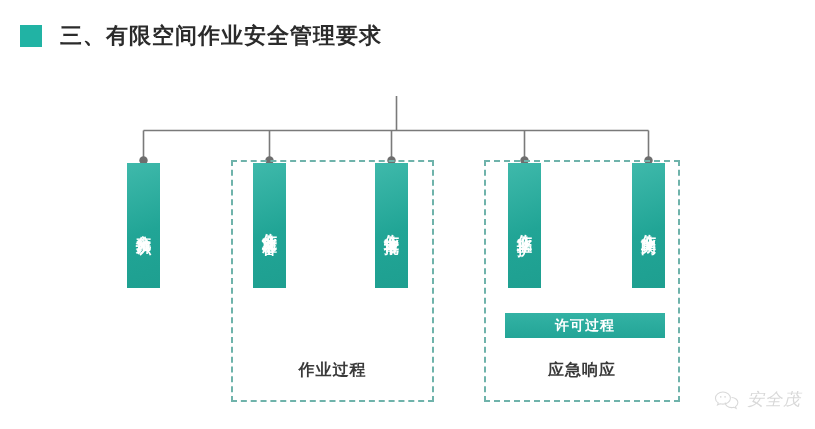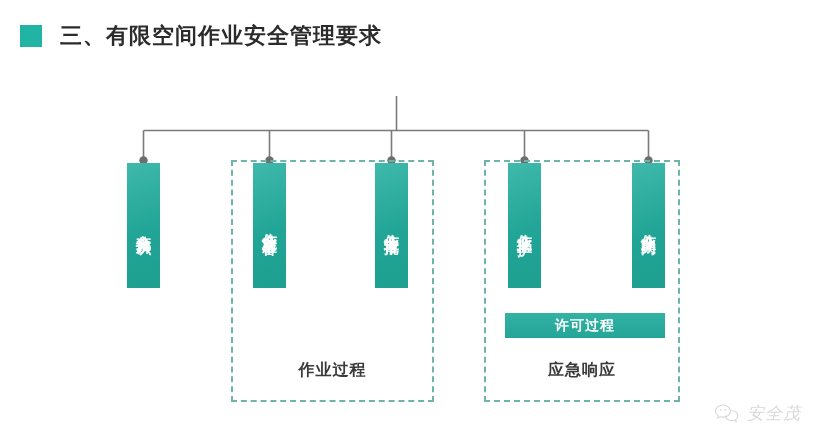--- a/index.html
+++ b/index.html
@@ -128,22 +128,23 @@
     letter-spacing: 1px;
     display: flex;
     align-items: center;
     justify-content: center;
   }
 
   
   .watermark {
     position: absolute;
     right: 14px;
-    bottom: 4px;
-    display: flex;
+    bottom: 18px;
+    display: flex;
+    align-items: center;
     gap: 7px;
     opacity: 0.38;
   }
   .watermark-text {
     font-size: 17px;
     color: #9a9a9a;
     font-style: italic;
     letter-spacing: 1px;
     white-space: nowrap;
   }

